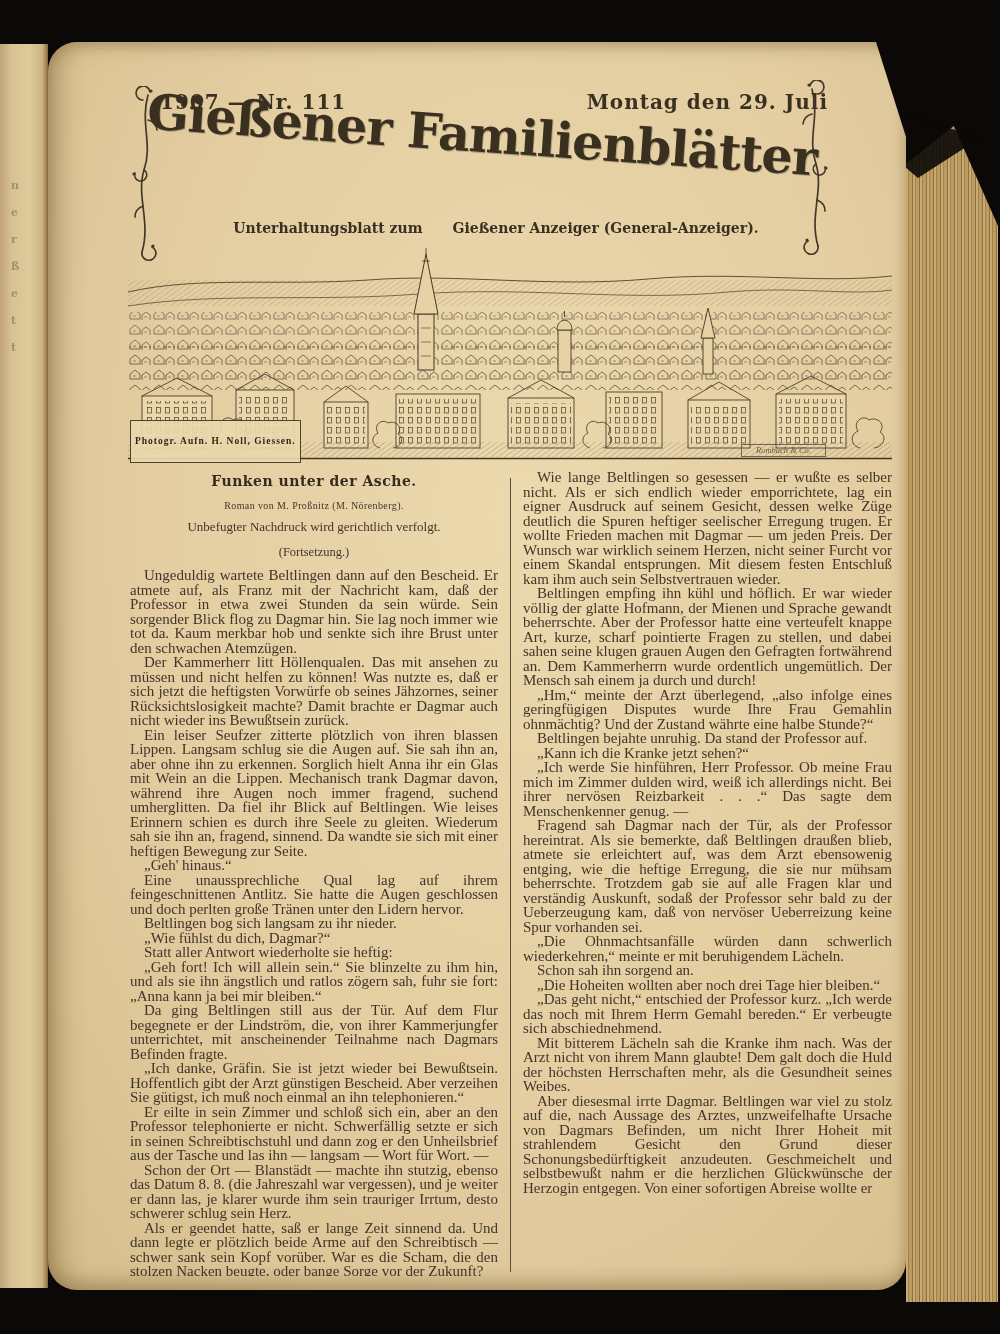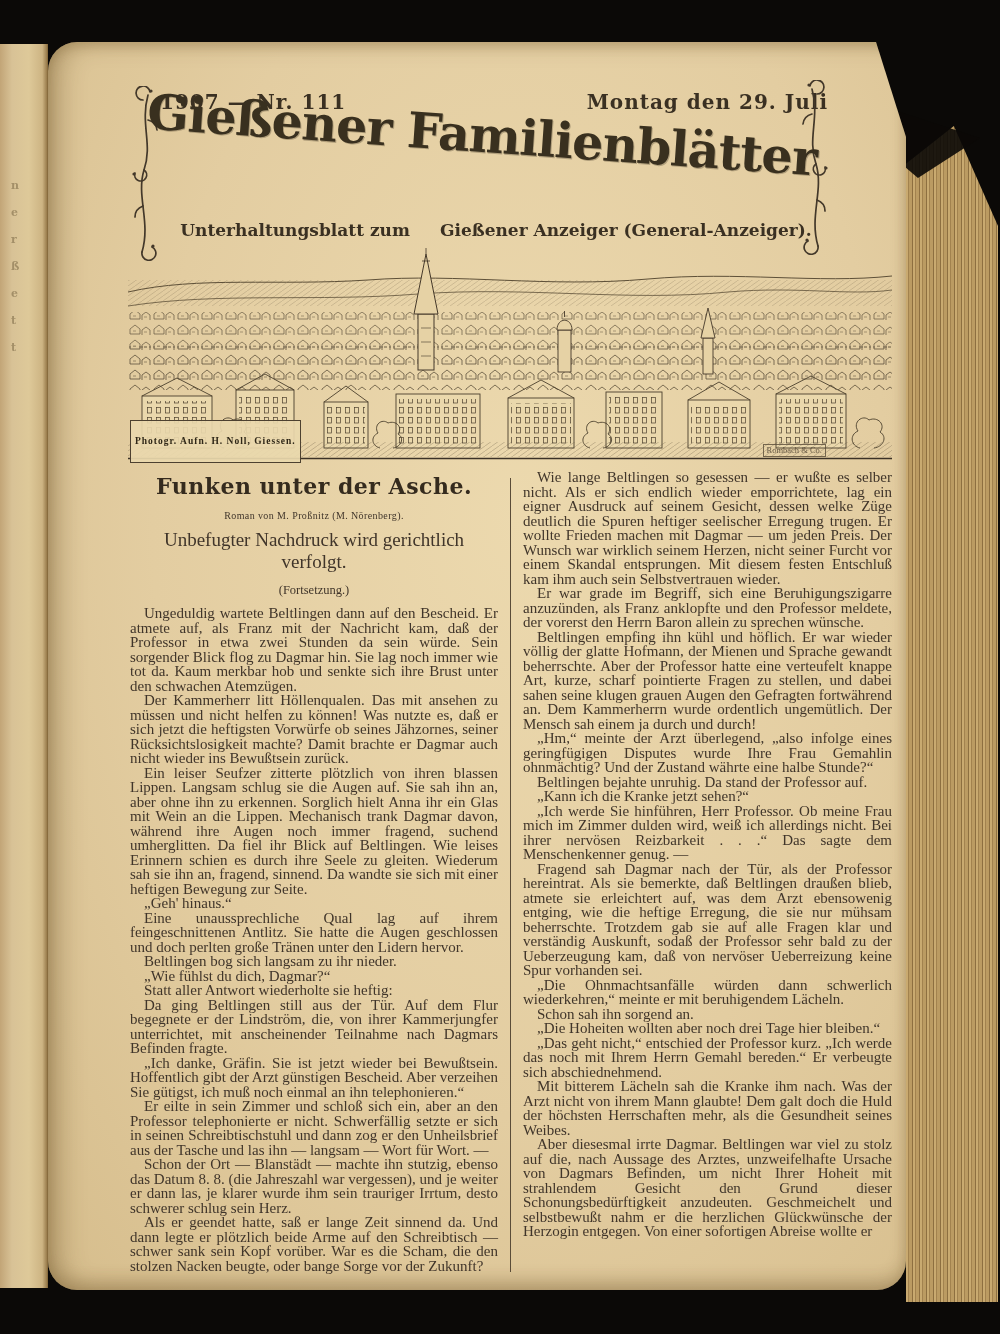--- a/index.html
+++ b/index.html
@@ -30,38 +30,38 @@
     font-family:"DejaVu Serif",serif;font-weight:bold;font-size:20px;color:#3a3022;letter-spacing:1px;}
 
   .ornament{position:absolute;width:38px;height:175px;color:#43382a;}
   .ornament.left{left:78px;top:44px;}
   .ornament.right{left:748px;top:38px;transform:scaleX(-1);}
 
   .masthead-title{position:absolute;left:96px;top:64px;width:676px;text-align:center;
     font-family:"DejaVu Serif",serif;font-weight:bold;font-size:49px;color:#39301f;
     transform:rotate(4deg);letter-spacing:-1px;text-shadow:1px 1px 0 rgba(57,48,31,.3);}
   .masthead-sub{position:absolute;left:120px;top:178px;width:656px;display:flex;justify-content:center;gap:30px;
-    font-family:"DejaVu Serif",serif;font-weight:bold;font-size:17px;color:#3a3022;}
+    font-family:"DejaVu Serif",serif;font-weight:bold;font-size:14px;color:#3a3022;}
 
   .illustration{position:absolute;left:80px;top:204px;width:764px;height:222px;}
   .illustration svg{width:100%;height:100%;display:block;}
   .illu-caption{position:absolute;left:2px;bottom:5px;font-size:9.5px;letter-spacing:1px;color:#2f2717;
     border:1px solid #4d4130;background:rgba(233,216,172,.92);padding:14px 4px;line-height:13px;font-weight:bold;}
   .illu-sign{position:absolute;right:66px;bottom:11px;font-size:8.5px;color:#44382a;
-    border:1px solid #5a4c38;padding:0 3px;line-height:11px;opacity:.8;}
+    border:1px solid #5a4c38;padding:0 14px;line-height:11px;opacity:.8;font-style:italic;}
 
   .columns{position:absolute;left:82px;top:428px;width:762px;height:806px;display:flex;overflow:hidden;color:#40352a;}
   .col-left{width:368px;flex:none;}
   .col-divider{width:1px;background:#5a4c38;margin:8px 12px 4px 12px;flex:none;}
   .col-right{flex:1;}
 
-  .story-title{font-family:"DejaVu Serif",serif;font-size:22px;font-weight:bold;text-align:center;color:#352b1e;
+  .story-title{font-family:"DejaVu Serif",serif;font-size:14px;font-weight:bold;text-align:center;color:#352b1e;
     margin:3px 0 11px;letter-spacing:.5px;}
   .byline{text-align:center;font-size:10px;margin-bottom:8px;letter-spacing:.4px;}
-  .copyright{text-align:center;font-size:19px;margin-bottom:10px;}
+  .copyright{text-align:center;font-size:13px;margin-bottom:10px;}
   .continuation{text-align:center;font-size:12.5px;margin-bottom:8px;}
   .paras p{font-size:15px;line-height:14.5px;text-align:justify;text-indent:14px;margin:0;}
 </style>
 </head>
 <body>
 
 <div class="scene">
 
   <div class="gutter">
     <div class="gutter-bleed">n
@@ -199,32 +199,32 @@
         <div class="continuation">(Fortsetzung.)</div>
         <div class="paras">
             <p>Ungeduldig wartete Beltlingen dann auf den Bescheid. Er atmete auf, als Franz mit der Nachricht kam, daß der Professor in etwa zwei Stunden da sein würde. Sein sorgender Blick flog zu Dagmar hin. Sie lag noch immer wie tot da. Kaum merkbar hob und senkte sich ihre Brust unter den schwachen Atemzügen.</p>
             <p>Der Kammerherr litt Höllenqualen. Das mit ansehen zu müssen und nicht helfen zu können! Was nutzte es, daß er sich jetzt die heftigsten Vorwürfe ob seines Jähzornes, seiner Rücksichtslosigkeit machte? Damit brachte er Dagmar auch nicht wieder ins Bewußtsein zurück.</p>
             <p>Ein leiser Seufzer zitterte plötzlich von ihren blassen Lippen. Langsam schlug sie die Augen auf. Sie sah ihn an, aber ohne ihn zu erkennen. Sorglich hielt Anna ihr ein Glas mit Wein an die Lippen. Mechanisch trank Dagmar davon, während ihre Augen noch immer fragend, suchend umherglitten. Da fiel ihr Blick auf Beltlingen. Wie leises Erinnern schien es durch ihre Seele zu gleiten. Wiederum sah sie ihn an, fragend, sinnend. Da wandte sie sich mit einer heftigen Bewegung zur Seite.</p>
             <p>„Geh' hinaus.“</p>
             <p>Eine unaussprechliche Qual lag auf ihrem feingeschnittenen Antlitz. Sie hatte die Augen geschlossen und doch perlten große Tränen unter den Lidern hervor.</p>
             <p>Beltlingen bog sich langsam zu ihr nieder.</p>
             <p>„Wie fühlst du dich, Dagmar?“</p>
             <p>Statt aller Antwort wiederholte sie heftig:</p>
+            <p>„Geh fort! Ich will allein sein.“ Sie blinzelte zu ihm hin, und als sie ihn ängstlich und ratlos zögern sah, fuhr sie fort: „Anna kann ja bei mir bleiben.“</p>
             <p>Da ging Beltlingen still aus der Tür. Auf dem Flur begegnete er der Lindström, die, von ihrer Kammerjungfer unterrichtet, mit anscheinender Teilnahme nach Dagmars Befinden fragte.</p>
             <p>„Ich danke, Gräfin. Sie ist jetzt wieder bei Bewußtsein. Hoffentlich gibt der Arzt günstigen Bescheid. Aber verzeihen Sie gütigst, ich muß noch einmal an ihn telephonieren.“</p>
             <p>Er eilte in sein Zimmer und schloß sich ein, aber an den Professor telephonierte er nicht. Schwerfällig setzte er sich in seinen Schreibtischstuhl und dann zog er den Unheilsbrief aus der Tasche und las ihn — langsam — Wort für Wort. —</p>
             <p>Schon der Ort — Blanstädt — machte ihn stutzig, ebenso das Datum 8. 8. (die Jahreszahl war vergessen), und je weiter er dann las, je klarer wurde ihm sein trauriger Irrtum, desto schwerer schlug sein Herz.</p>
             <p>Als er geendet hatte, saß er lange Zeit sinnend da. Und dann legte er plötzlich beide Arme auf den Schreibtisch — schwer sank sein Kopf vorüber. War es die Scham, die den stolzen Nacken beugte, oder bange Sorge vor der Zukunft?</p>
           </div>
       </div>
       <div class="col-divider"></div>
       <div class="col-right">
         <div class="paras">
             <p>Wie lange Beltlingen so gesessen — er wußte es selber nicht. Als er sich endlich wieder emporrichtete, lag ein eigner Ausdruck auf seinem Gesicht, dessen welke Züge deutlich die Spuren heftiger seelischer Erregung trugen. Er wollte Frieden machen mit Dagmar — um jeden Preis. Der Wunsch war wirklich seinem Herzen, nicht seiner Furcht vor einem Skandal entsprungen. Mit diesem festen Entschluß kam ihm auch sein Selbstvertrauen wieder.</p>
-            <p>Er war grade im Begriff, sich eine Beruhigungszigarre anzuzünden, als Franz anklopfte und den Professor meldete, der vorerst den Herrn Baron allein zu sprechen wünsche.</p>
             <p>Beltlingen empfing ihn kühl und höflich. Er war wieder völlig der glatte Hofmann, der Mienen und Sprache gewandt beherrschte. Aber der Professor hatte eine verteufelt knappe Art, kurze, scharf pointierte Fragen zu stellen, und dabei sahen seine klugen grauen Augen den Gefragten fortwährend an. Dem Kammerherrn wurde ordentlich ungemütlich. Der Mensch sah einem ja durch und durch!</p>
             <p>„Hm,“ meinte der Arzt überlegend, „also infolge eines geringfügigen Disputes wurde Ihre Frau Gemahlin ohnmächtig? Und der Zustand währte eine halbe Stunde?“</p>
             <p>Beltlingen bejahte unruhig. Da stand der Professor auf.</p>
             <p>„Kann ich die Kranke jetzt sehen?“</p>
             <p>„Ich werde Sie hinführen, Herr Professor. Ob meine Frau mich im Zimmer dulden wird, weiß ich allerdings nicht. Bei ihrer nervösen Reizbarkeit . . .“ Das sagte dem Menschenkenner genug. —</p>
             <p>Fragend sah Dagmar nach der Tür, als der Professor hereintrat. Als sie bemerkte, daß Beltlingen draußen blieb, atmete sie erleichtert auf, was dem Arzt ebensowenig entging, wie die heftige Erregung, die sie nur mühsam beherrschte. Trotzdem gab sie auf alle Fragen klar und verständig Auskunft, sodaß der Professor sehr bald zu der Ueberzeugung kam, daß von nervöser Ueberreizung keine Spur vorhanden sei.</p>
             <p>„Die Ohnmachtsanfälle würden dann schwerlich wiederkehren,“ meinte er mit beruhigendem Lächeln.</p>
             <p>Schon sah ihn sorgend an.</p>
             <p>„Die Hoheiten wollten aber noch drei Tage hier bleiben.“</p>
             <p>„Das geht nicht,“ entschied der Professor kurz. „Ich werde das noch mit Ihrem Herrn Gemahl bereden.“ Er verbeugte sich abschiednehmend.</p>

